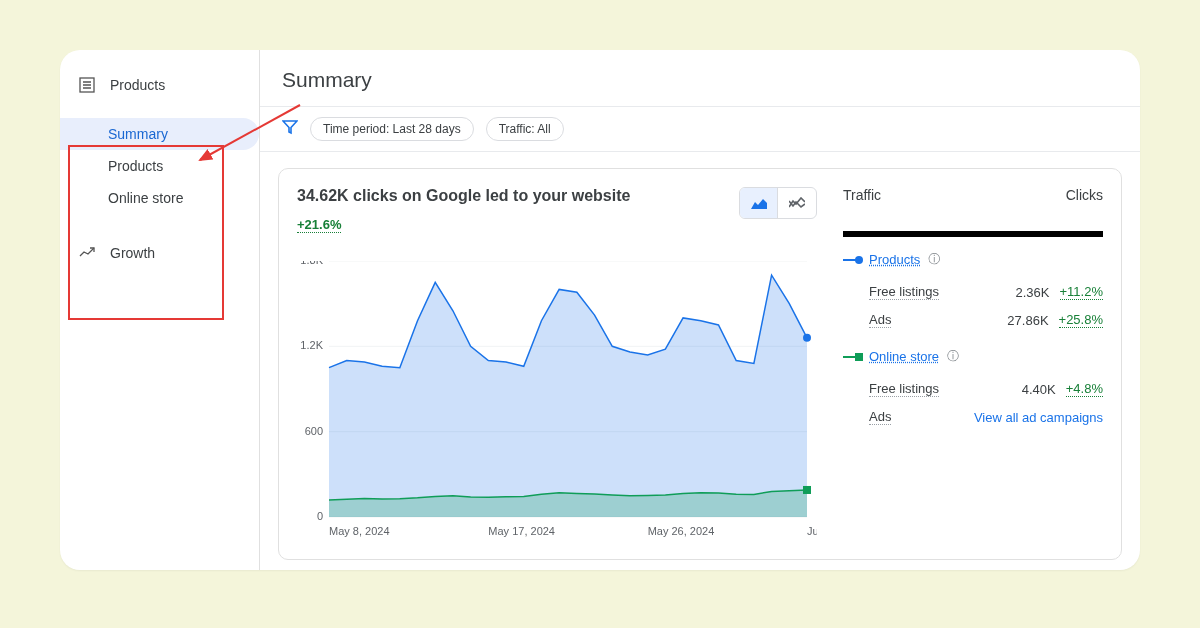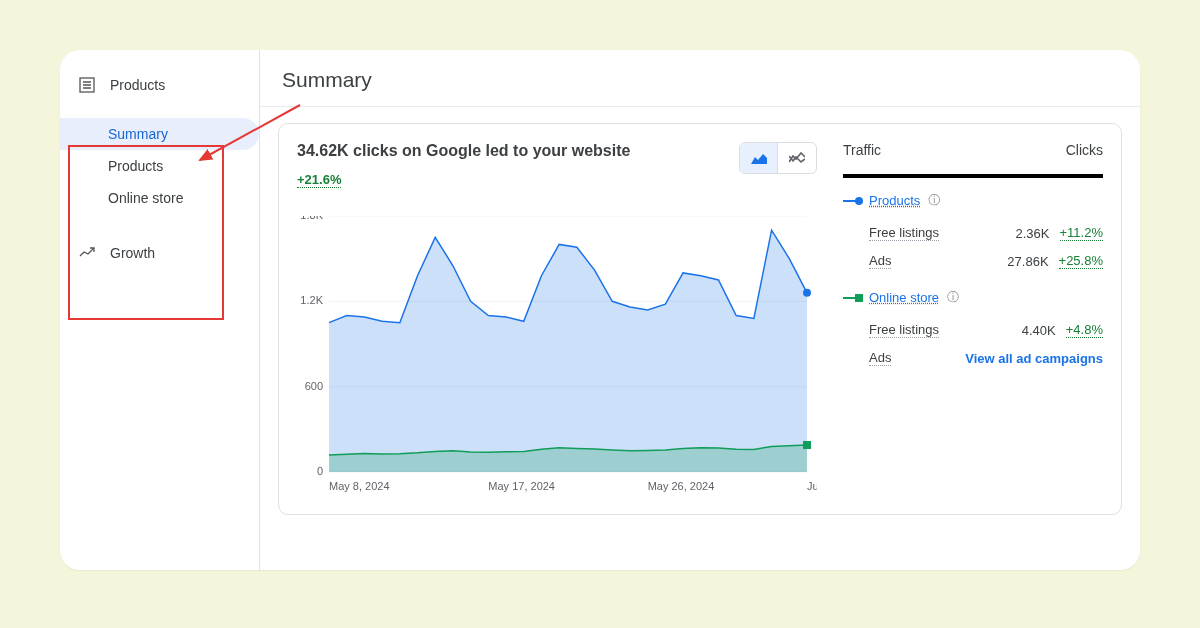--- a/index.html
+++ b/index.html
@@ -85,32 +85,32 @@
   .chart-area { margin-top: 28px; position: relative; }
   svg.chart { width: 100%; height: 280px; display:block; }
   .y-label { fill:#5f6368; font-size:11px; }
   .x-label { fill:#5f6368; font-size:11px; text-anchor:start; }
   .grid-line { stroke:#f1f3f4; stroke-width:1; }
   .series-area-a { fill:#1a73e8; fill-opacity:0.22; }
   .series-line-a { stroke:#1a73e8; stroke-width:1.5; fill:none; }
   .series-area-b { fill:#0f9d58; fill-opacity:0.25; }
   .series-line-b { stroke:#0f9d58; stroke-width:1.5; fill:none; }
   .side-panel { width: 260px; }
-  .side-panel-head { display:flex; justify-content:space-between; font-weight:500; color:#3c4043; padding-bottom:16px; border-bottom:4px solid #000000; }
+  .side-panel-head { display:flex; justify-content:space-between; font-weight:500; color:#3c4043; padding-bottom:28px; border-bottom:6px solid #000000; }
   .traf-group { margin-top: 14px; }
   .traf-title { display:flex; align-items:center; gap:8px; margin-bottom:10px; }
   .traf-link { color:#1a73e8; font-size:13px; text-decoration:underline dotted; cursor:pointer; }
   .legend-swatch { width:18px; height:2px; position:relative; }
   .legend-swatch .dot { width:8px; height:8px; position:absolute; right:-2px; top:-3px; }
   .traf-row { display:flex; justify-content:space-between; align-items:center; padding:6px 0 6px 26px; font-size:13px;gap:41px; }
   .traf-row .lbl { color:#3c4043; border-bottom:1px dotted #9aa0a6; }
   .traf-row .vals { display:flex; gap:10px; align-items:center; }
   .val-num { color:#3c4043; }
   .val-delta { color:#188038; border-bottom:1px dotted #188038; }
-  .view-all { color:#1a73e8; font-size:13px; cursor:pointer;font-weight:bold; }
+  .view-all { color:#1a73e8; font-size:13px; cursor:pointer; }
   .info-icon { color:#80868b; font-size:12px; }
   .highlight-box {
     position: absolute;
     border: 2px solid #e53935;
     pointer-events: none;
   }
   .arrow-svg { position:absolute; pointer-events:none; }
 </style>
 </head>
 <body>
@@ -142,20 +142,27 @@
             <polyline points="11,3 15,3 15,7"></polyline>
           </svg>
         </span>
       <span>Growth</span>
     </div>
   </div>
 
   <div class="main">
     <div class="title-bar">Summary</div>
 
+    <div class="filter-bar">
+      <span class="filter-icon"><svg width="16" height="16" viewBox="0 0 16 16" fill="none" stroke="currentColor" stroke-width="1.6">
+            <polygon points="1,2 15,2 9,8.5 9,14 7,13 7,8.5"></polygon>
+          </svg></span>
+      <span class="chip">Time period: Last 28 days</span>
+      <span class="chip">Traffic: All</span>
+    </div>
 
     <div class="card">
       <div class="chart-pane">
         <div class="chart-header">
           <div>
             <div class="chart-title">34.62K clicks on Google led to your website</div>
             <span class="delta-link">+21.6%</span>
           </div>
           <div class="toggle-group">
             <div class="toggle-btn active">

